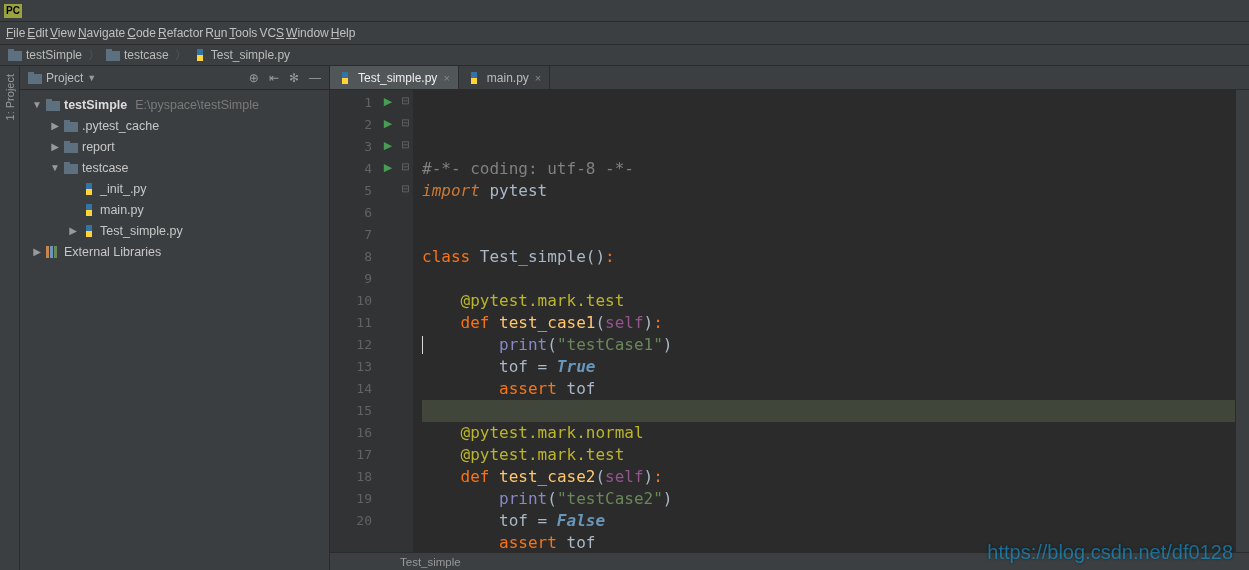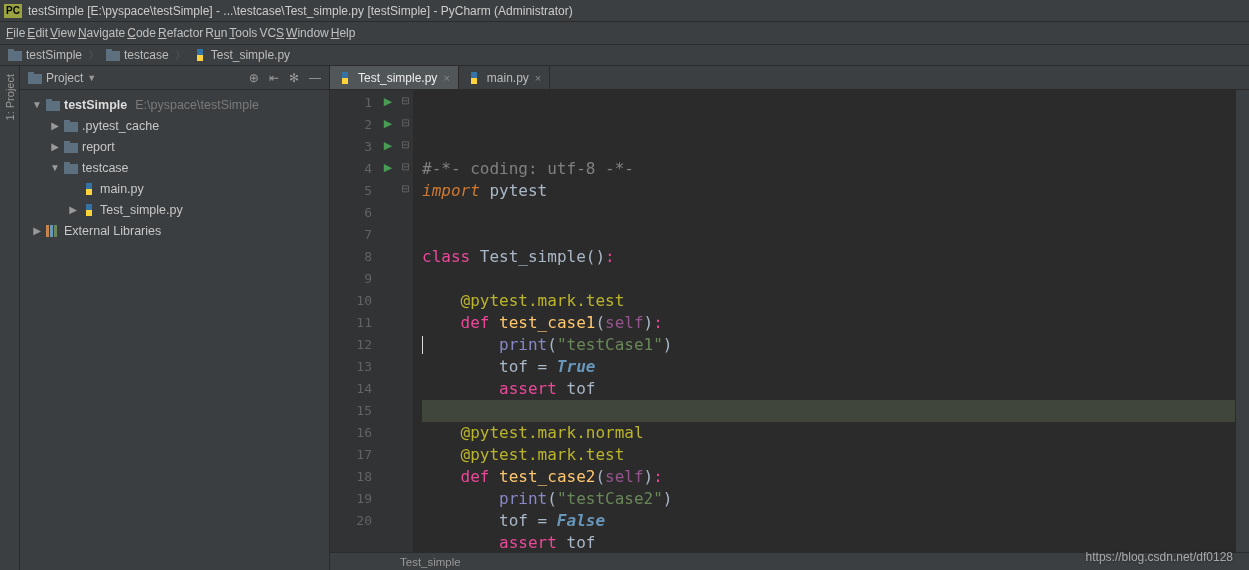--- a/index.html
+++ b/index.html
@@ -175,21 +175,21 @@
     padding: 2px 0 2px 8px;
     background: #2b2b2b;
     color: #a9b7c6;
     white-space: pre;
     position: relative;
   }
   .codeline { height: 22px; }
   .codeline.hl { background: #40463a; }
   .tok-comment { color: #808080; }
   .tok-kw { color: #cc7832; font-style: italic;}
-  .tok-kw2 { color: #ec4899; }
+  .tok-kw2 { color: #f97316; }
   .tok-class { color: #a9b7c6; }
   .tok-func { color: #ffc66d; }
   .tok-self { color: #94558d; }
   .tok-str { color: #6a8759; }
   .tok-bool { color: #6897bb; font-style: italic; font-weight: bold;}
   .tok-dec { color: #bbb529; }
   .tok-print { color: #8888c6; }
   .caret {
     position: absolute;
     width: 1px;
@@ -210,34 +210,33 @@
     display: flex;
     align-items: center;
     padding-left: 70px;
     color: #999;
     font-size: 11.5px;
   }
   .watermark {
     position: absolute;
     right: 16px;
     bottom: 6px;
-    color: #ffffff;
-    font-size: 12px;
+    color: #0ea5e9;
+    font-size: 20px;
     opacity: 0.55;
     font-family: Arial, sans-serif;
     text-shadow: 0 0 3px #000;
   }
   svg { display: block; }
 </style>
 </head>
 <body>
 
 <div class="titlebar">
   <span class="pc-badge">PC</span>
-  <span>testSimple [E:\pyspace\testSimple] - ...\testcase\Test_simple.py [testSimple] - PyCharm (Administrator)</span>
 </div>
 
 <div class="menubar">
   <span><u>F</u>ile</span>
   <span><u>E</u>dit</span>
   <span><u>V</u>iew</span>
   <span><u>N</u>avigate</span>
   <span><u>C</u>ode</span>
   <span><u>R</u>efactor</span>
   <span>R<u>u</u>n</span>
@@ -352,20 +351,30 @@
         <span class="name">testcase</span>
       </div>
       <div class="tree-row">
         <span class="spacer" style="width:58px"></span>
         <span class="icon">
             <svg width="12" height="12">
               <path d="M3 0h6v6H3z" fill="#3572A5"></path>
               <path d="M3 6h6v6H3z" fill="#FFD43B"></path>
             </svg>
           </span>
+        <span class="name">_init_.py</span>
+      </div>
+      <div class="tree-row">
+        <span class="spacer" style="width:58px"></span>
+        <span class="icon">
+            <svg width="12" height="12">
+              <path d="M3 0h6v6H3z" fill="#3572A5"></path>
+              <path d="M3 6h6v6H3z" fill="#FFD43B"></path>
+            </svg>
+          </span>
         <span class="name">main.py</span>
       </div>
       <div class="tree-row">
         <span class="spacer" style="width:44px"></span>
         <span class="arrow">▶</span>
         <span class="icon">
             <svg width="12" height="12">
               <path d="M3 0h6v6H3z" fill="#3572A5"></path>
               <path d="M3 6h6v6H3z" fill="#FFD43B"></path>
             </svg>

